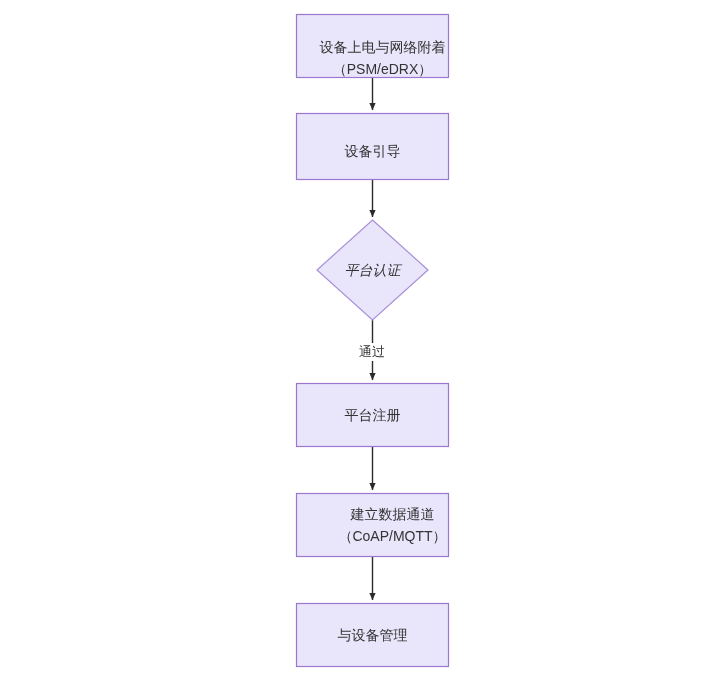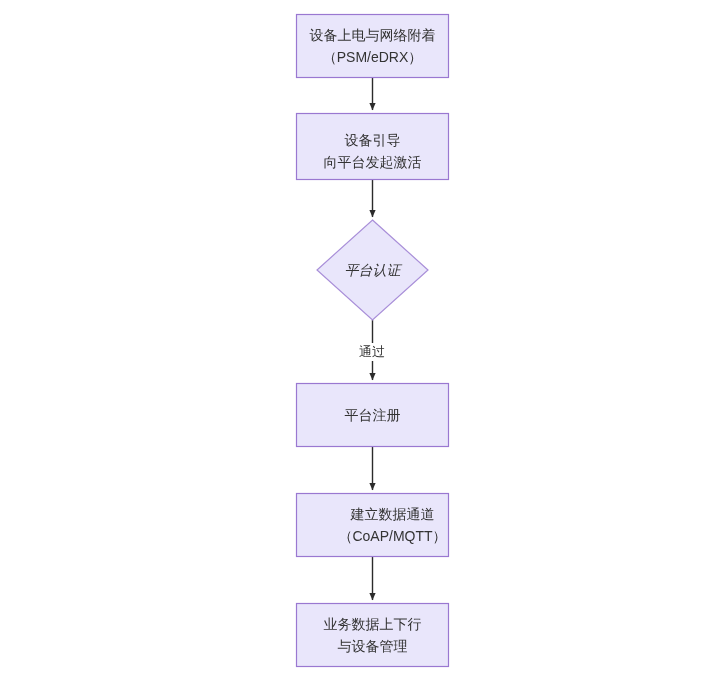--- a/index.html
+++ b/index.html
@@ -93,43 +93,41 @@
       <polygon points="372.5,220 428,270 372.5,320 317,270" fill="#e9e6fb" stroke="#a98fd9" stroke-width="1.2"></polygon>
 
       <rect x="296.5" y="383.5" width="152" height="63" fill="#e9e6fb" stroke="#9a78d1" stroke-width="1.2"></rect>
 
       <rect x="296.5" y="493.5" width="152" height="63" fill="#e9e6fb" stroke="#9a78d1" stroke-width="1.2"></rect>
 
       <rect x="296.5" y="603.5" width="152" height="63" fill="#e9e6fb" stroke="#9a78d1" stroke-width="1.2"></rect>
     </g>
   </svg>
 
-  <div class="node-label" style="left:296px; top:14px; width:153px; height:64px;">
+  <div class="node-label" style="left:296px; top:26px; width:153px; height:64px;padding-left:10px;">
     <span class="line">设备上电与网络附着</span>
     <span class="line">（PSM/eDRX）</span>
   </div>
 
   <div class="node-label" style="left:296px; top:113px; width:153px; height:75px;">
     <span class="line">设备引导</span>
-    <span class="line">向平台发起激活</span>
   </div>
 
   <div class="node-label" style="left:317px; top:220px; width:111px; height:100px;font-style:italic;">
     <span class="line">平台认证</span>
   </div>
 
   <div class="node-label" style="left:296px; top:383px; width:153px; height:64px;gap:35px;">
     <span class="line">平台注册</span>
   </div>
 
   <div class="node-label" style="left:296px; top:493px; width:153px; height:64px;padding-left:20px;">
     <span class="line">建立数据通道</span>
     <span class="line">（CoAP/MQTT）</span>
   </div>
 
   <div class="node-label" style="left:296px; top:603px; width:153px; height:64px;">
-    <span class="line">业务数据上下行</span>
     <span class="line">与设备管理</span>
   </div>
 
   <div class="edge-label" style="left:356px; top:343px;">通过</div>
 
 </div>
 
 </body></html>

